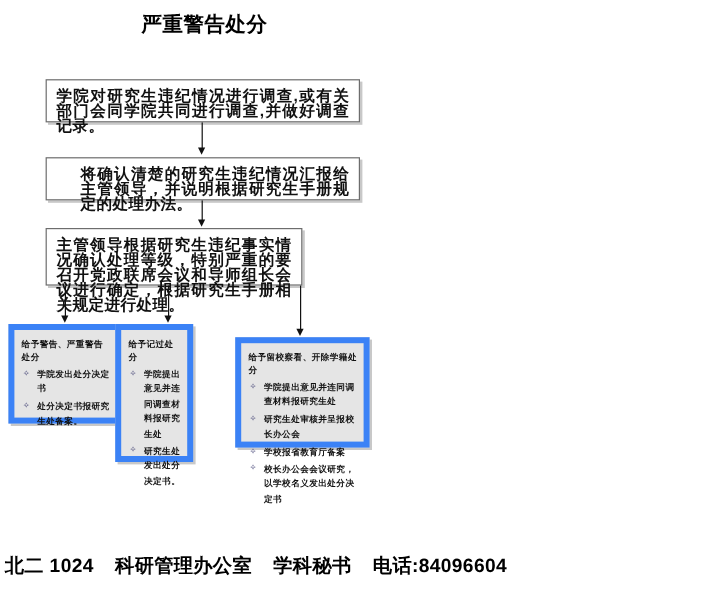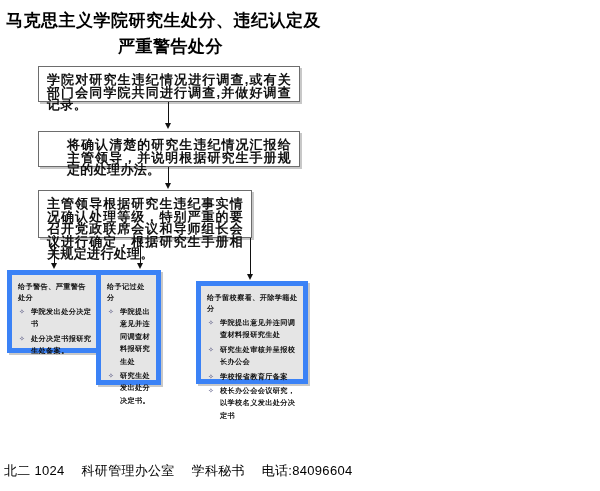--- a/index.html
+++ b/index.html
@@ -93,21 +93,21 @@
   .outcome li .bullet {
     position: absolute;
     left: 1px;
     top: 0px;
     font-size: 7px;
     color: #4a4a7a;
   }
 
   #outcome-warning  { left: 7px;   top: 270px; width: 96px;  height: 83px; }
   #outcome-demerit  { left: 96px; top: 270px; width: 65px;  height: 115px; }
-  #outcome-expel    { left: 196px; top: 281px; width: 112px; height: 103px; }
+  #outcome-expel    { left: 196px; top: 281px; width: 112px; height: 92px; }
 
   
   .connector {
     position: absolute;
     background: #111;
   }
   .v-line { width: 1px; }
   .arrow-head {
     position: absolute;
     width: 0;
@@ -131,36 +131,35 @@
   #fan-mid-v    { left: 140px; top: 238px; height: 26px; }
   #fan-mid-arr  { left: 136.5px; top: 263px; }
   #fan-right-v  { left: 250px; top: 238px; height: 37px; }
   #fan-right-arr{ left: 246.5px; top: 274px; }
 
   
   .footer {
     position: absolute;
     left: 4px;
     top: 462px;
-    font-size: 13px;
-    font-weight: normal;
+    font-size: 16px;
+    font-weight: bold;
     color: #000;
     letter-spacing: 0.3px;
     white-space: nowrap;
   }
   .footer .seg { margin-right: 13px; }
   .footer .seg:last-child { margin-right: 0; }
 </style>
 </head>
 <body>
 
 <div id="page">
 
   <div class="title-block">
-    <div class="title-line-1">马克思主义学院研究生处分、违纪认定及</div>
     <div class="title-line-2">严重警告处分</div>
   </div>
 
   <div class="box" id="box-investigate">
     <span class="box-text">学院对研究生违纪情况进行调查,或有关部门会同学院共同进行调查,并做好调查记录。</span>
   </div>
 
   <div class="connector v-line" id="conn-1-line"></div>
   <div class="arrow-head" id="conn-1-arrow"></div>
 

